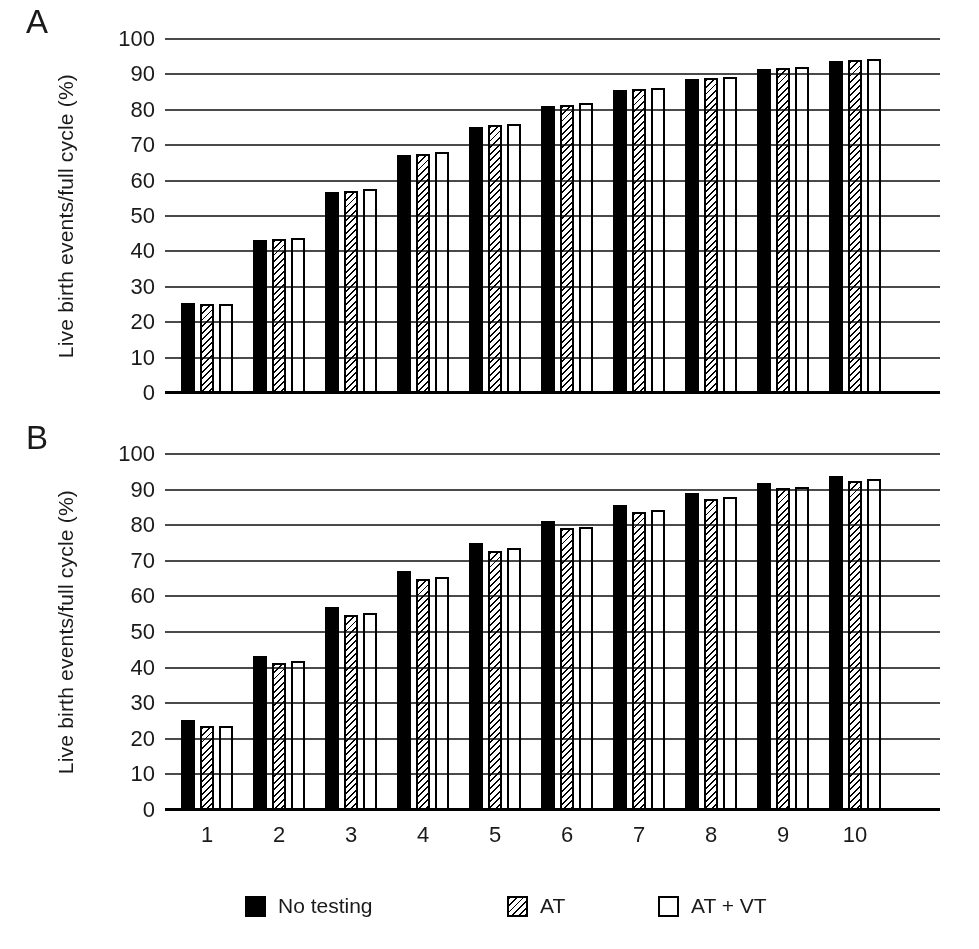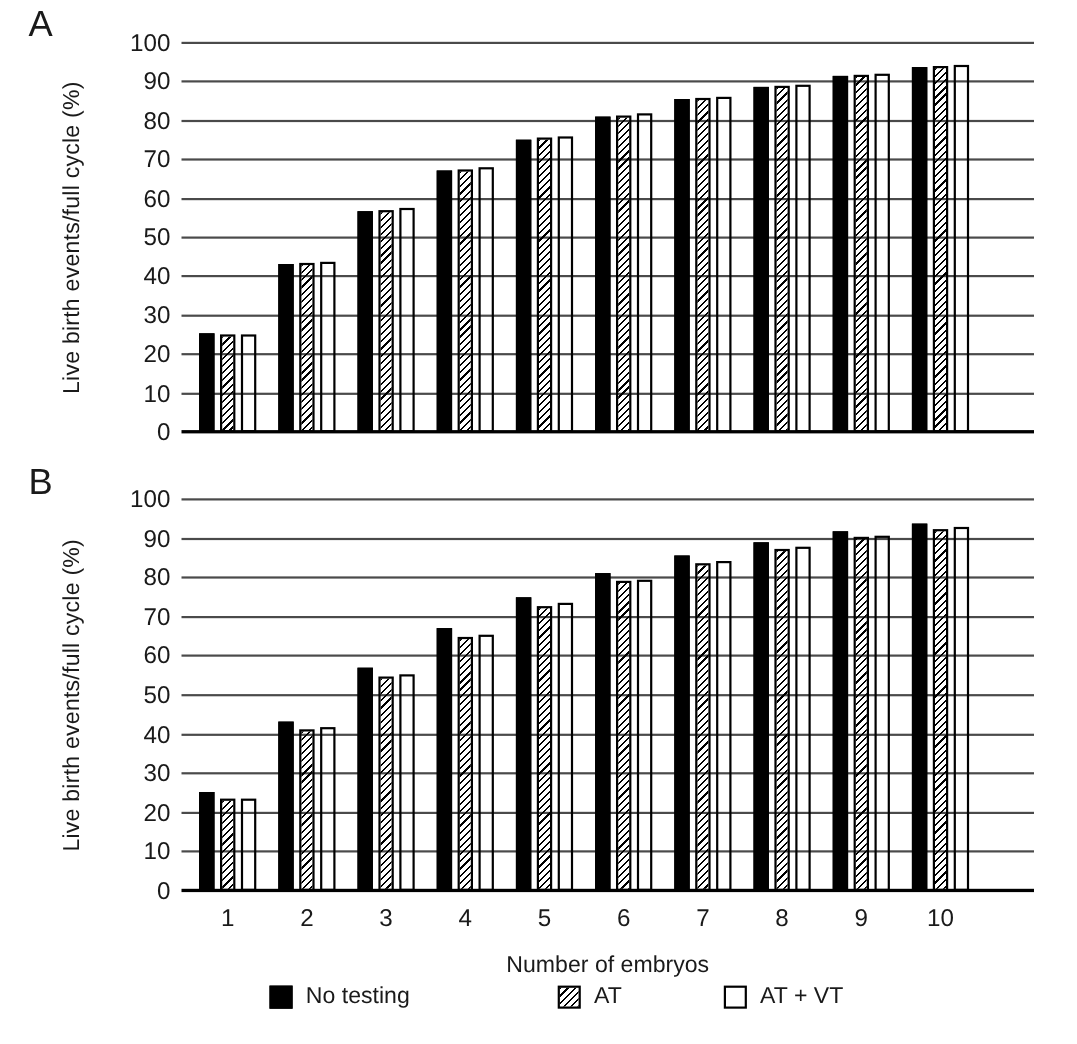--- a/index.html
+++ b/index.html
@@ -156,21 +156,20 @@
       <div class="xtick" style="left: 150px; width: 72px; top: 368px;">3</div>
       <div class="xtick" style="left: 222px; width: 72px; top: 368px;">4</div>
       <div class="xtick" style="left: 294px; width: 72px; top: 368px;">5</div>
       <div class="xtick" style="left: 366px; width: 72px; top: 368px;">6</div>
       <div class="xtick" style="left: 438px; width: 72px; top: 368px;">7</div>
       <div class="xtick" style="left: 510px; width: 72px; top: 368px;">8</div>
       <div class="xtick" style="left: 582px; width: 72px; top: 368px;">9</div>
       <div class="xtick" style="left: 654px; width: 72px; top: 368px;">10</div>
     </div>
 
-  <div class="xaxis-title">Number of embryos</div>
 
   <div class="legend">
     <div class="legend-item" style="left:245px">
       <span class="swatch solid"></span>
       <span>No testing</span>
     </div>
     <div class="legend-item" style="left:507px">
       <span class="swatch hatch"></span>
       <span>AT</span>
     </div>

